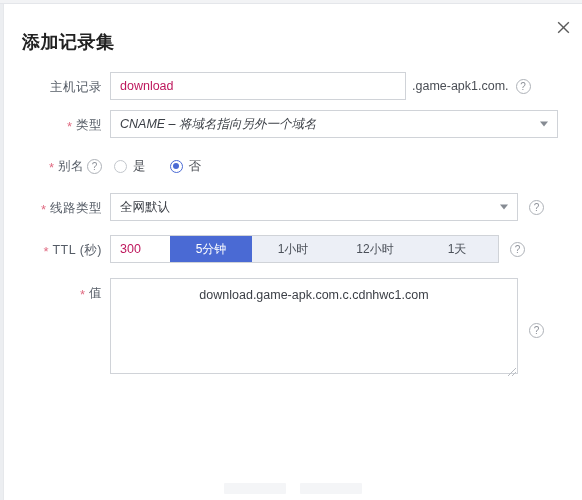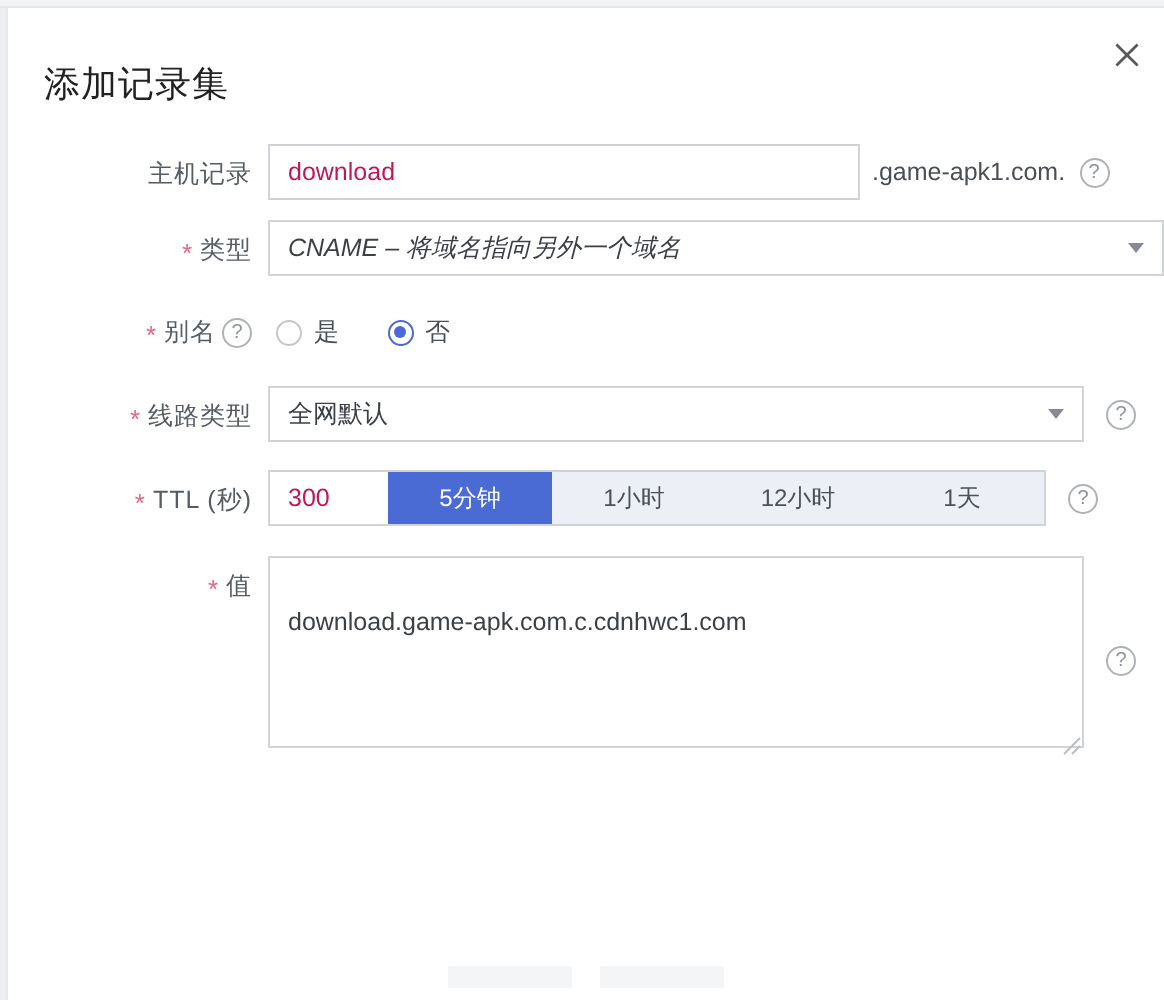--- a/index.html
+++ b/index.html
@@ -57,32 +57,31 @@
     color: #5a5a5a;
   }
   .close-btn svg { display: block; }
 
   
   .dialog-title {
     position: absolute;
     top: 26px;
     left: 18px;
     font-size: 18px;
-    font-weight: normal;
+    font-weight: bold;
     color: #222222;
     letter-spacing: 0.5px;
   }
 
   
   .form {
     position: absolute;
     top: 68px;
     left: 0;
     right: 0;
-    margin-left: 24px;
   }
   .row {
     position: relative;
     display: flex;
     align-items: flex-start;
     margin-bottom: 0;
   }
   .label-cell {
     width: 106px;
     min-width: 106px;
@@ -253,25 +252,26 @@
 
   
   .val-textarea {
     width: 408px;
     height: 96px;
     box-sizing: border-box;
     border: 1px solid #d0d3d8;
     background: #ffffff;
     font-size: 12.5px;
     color: #3b3f46;
-    padding: 23px 9px;
+    padding: 7px 9px;
     font-family: "Liberation Sans", sans-serif;
     resize: none;
     outline: none;
     line-height: 1.5;
+    text-align: center;
   }
   .ta-resize {
     position: absolute;
     right: 1px;
     bottom: 1px;
     width: 11px;
     height: 11px;
     pointer-events: none;
   }
 

